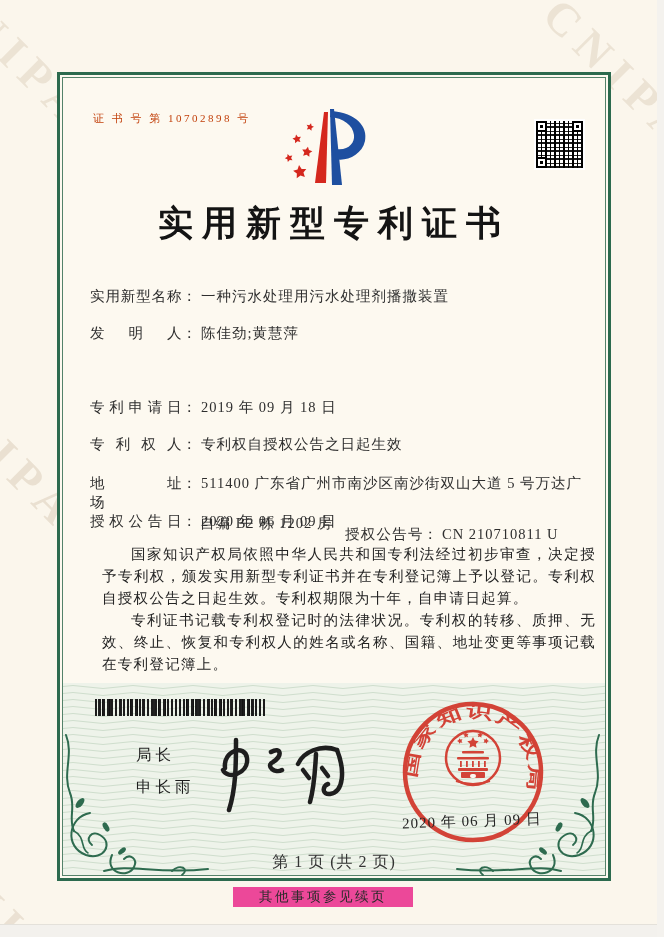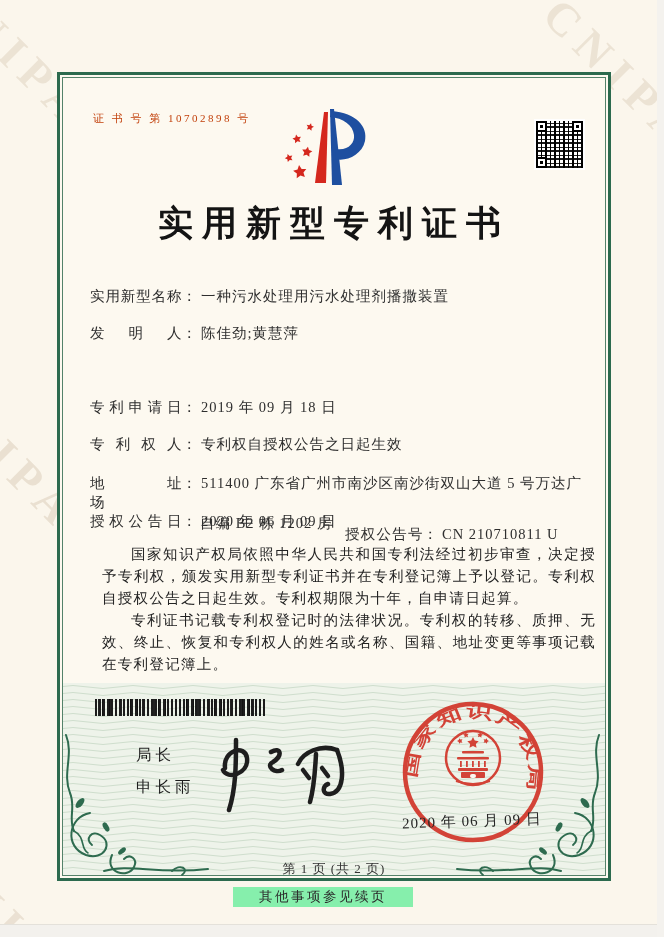--- a/index.html
+++ b/index.html
@@ -39,23 +39,23 @@
       repeating-linear-gradient(90deg,#111 0 1px,transparent 1px 7px),
       repeating-linear-gradient(90deg,transparent 0 3px,#222 3px 5px,transparent 5px 11px);}
   .commissioner{position:absolute;left:95px;top:745px;font-family:"Liberation Sans",sans-serif;
       font-size:15.5px;letter-spacing:4px;color:#1d1d1d;margin-left:41px;}
   .commissioner div{margin-bottom:11px;}
   .signature{position:absolute;left:203px;top:728px;width:155px;height:92px;}
   .seal{position:absolute;left:398px;top:698px;width:150px;height:150px;opacity:.95;}
   .seal-date{position:absolute;left:396px;top:812px;width:152px;text-align:center;
       font-size:15px;letter-spacing:1px;color:#262626;transform:rotate(-2deg);}
   .page-info{position:absolute;left:57px;width:554px;top:852px;text-align:center;
-      font-size:13px;letter-spacing:1px;color:#333;margin-top:8px;}
+      font-size:16px;letter-spacing:1px;color:#333;}
   .footer-note{position:absolute;left:233px;top:887px;width:180px;text-align:center;
-      background:#86efac;font-size:13.5px;letter-spacing:2.5px;color:#2b2b2b;padding:1px 0;}
+      background:#ec4899;font-size:13.5px;letter-spacing:2.5px;color:#2b2b2b;padding:1px 0;}
   .flourish{position:absolute;top:733px;width:150px;height:146px;}
   .fl-left{left:60px;}
   .fl-right{left:455px;transform:scaleX(-1);}
   .edge-bottom{position:absolute;left:0;bottom:0;width:100%;height:12px;
       background:#f3f1ed;border-top:1px solid #e4e1da;}
   .edge-right{position:absolute;right:0;top:0;width:7px;height:100%;background:#f4f2ee;}
 </style>
 </head>
 <body>
 

